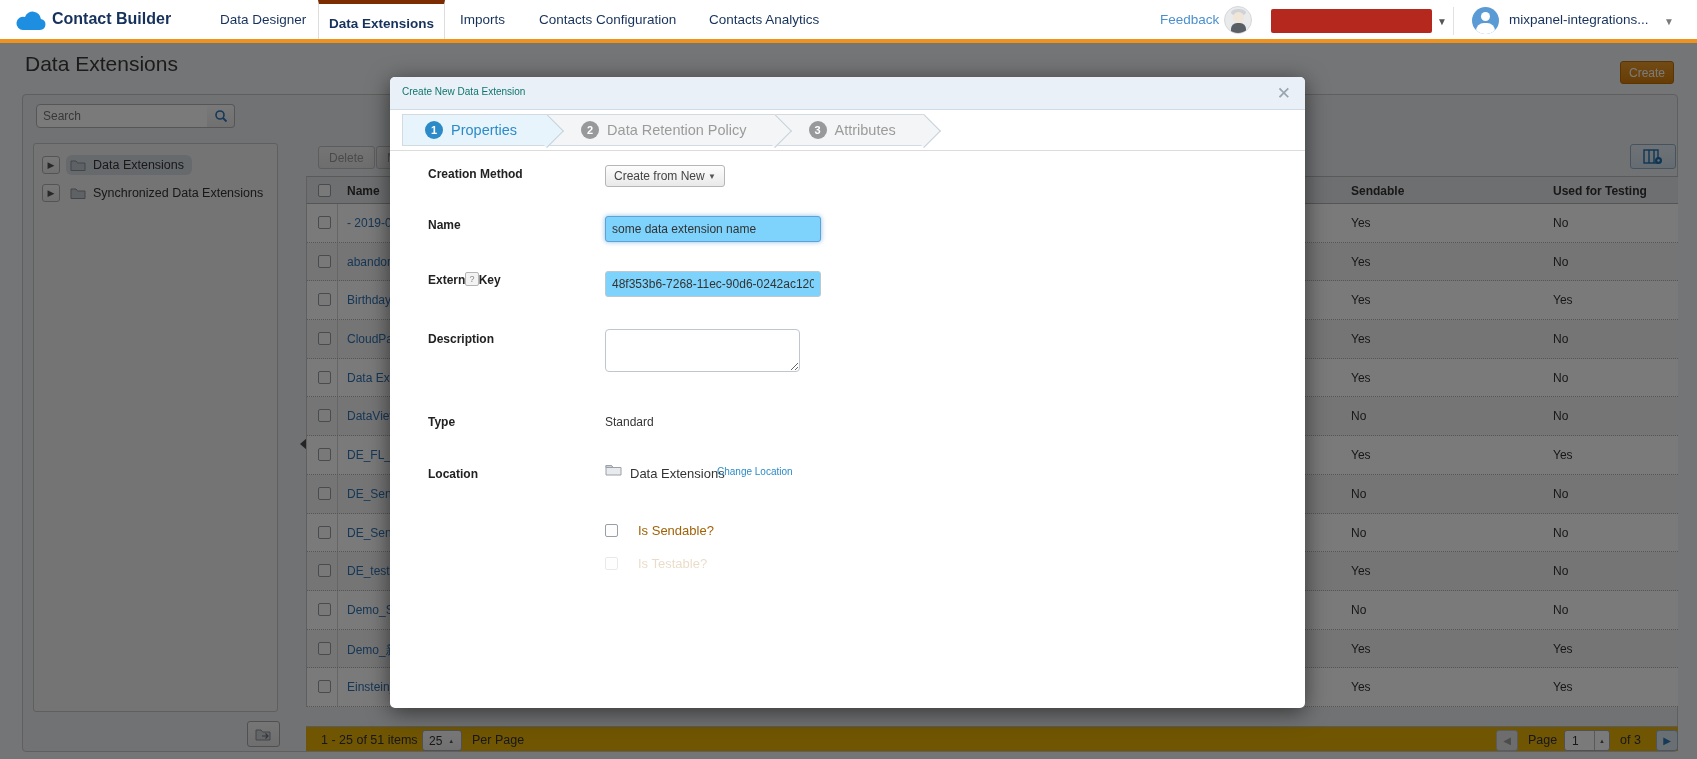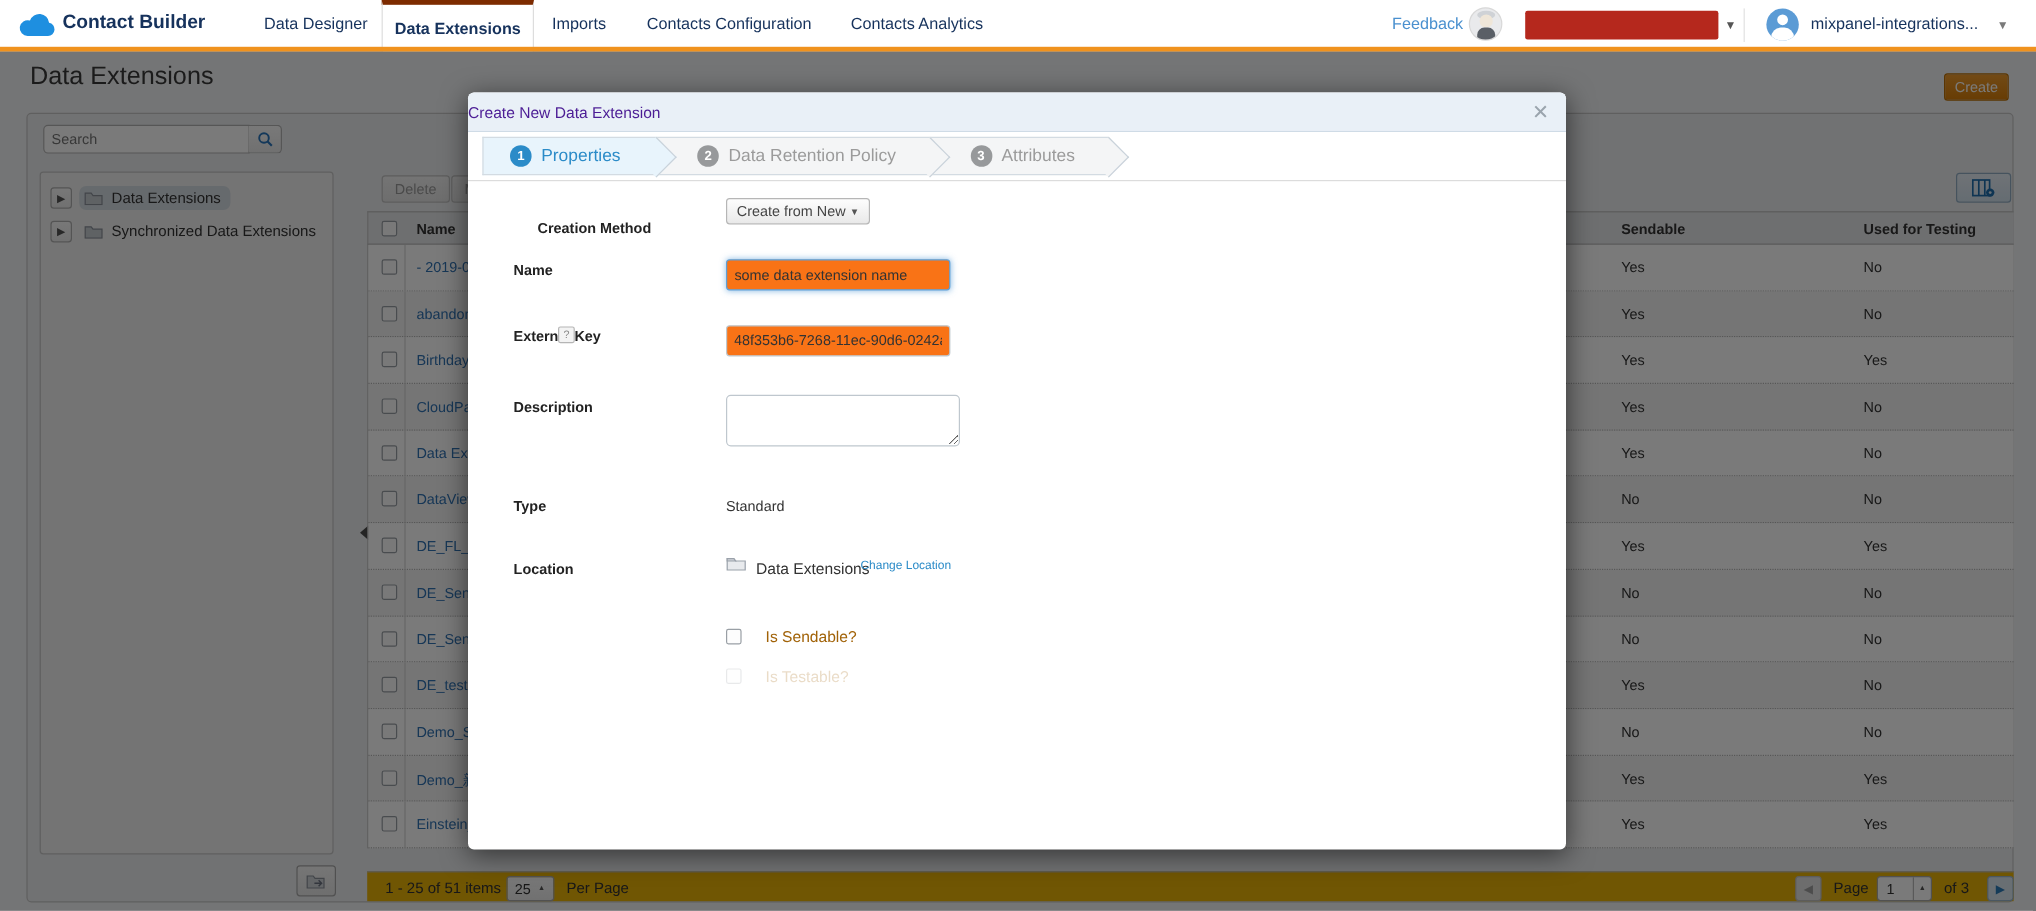--- a/index.html
+++ b/index.html
@@ -84,21 +84,21 @@
     display:flex;align-items:center;justify-content:center;font-size:10px;}
   .pg-prev{border:1px solid #c0c0c0;background:#e3e3e3;color:#a0a0a0;}
   .pg-next{border:1px solid #9cb6ca;background:#dce8f1;color:#2b7bb9;}
 
   
   #overlay{position:absolute;left:0;top:43px;width:1697px;height:716px;background:rgba(0,0,0,0.52);z-index:50;}
   #modal{position:absolute;left:390px;top:77px;width:915px;height:631px;background:#fff;border-radius:5px;
     box-shadow:0 4px 22px rgba(0,0,0,0.55);z-index:100;}
   #modal-header{position:absolute;left:0;top:0;width:100%;height:33px;background:#e9f0f7;border-bottom:1px solid #cfdbe6;
     border-radius:5px 5px 0 0;box-sizing:border-box;}
-  #modal-title{position:absolute;left:0;top:9px;font-size:13px;color:#4c1d95;}
+  #modal-title{position:absolute;left:12px;top:9px;font-size:10px;color:#0f766e;}
   #modal-close{position:absolute;right:14px;top:6px;font-size:17px;color:#9aa4ad;cursor:pointer;}
   #steps-bar{position:absolute;left:0;top:33px;width:100%;height:41px;background:#fff;border-bottom:1px solid #dcdcdc;
     box-sizing:border-box;display:flex;align-items:center;padding-left:12px;}
   .step{position:relative;height:32px;display:flex;align-items:center;box-sizing:border-box;
     border-top:1px solid #d3dbe2;border-bottom:1px solid #d3dbe2;}
   .step .arrow{position:absolute;right:-12px;top:3.5px;width:23px;height:23px;transform:rotate(45deg);
     border-top:1px solid #c9d2da;border-right:1px solid #c9d2da;background:inherit;}
   .step-circle{width:18px;height:18px;border-radius:50%;color:#fff;font-size:11px;font-weight:700;
     display:flex;align-items:center;justify-content:center;position:relative;z-index:2;}
   .step-label{margin-left:8px;font-size:14.5px;position:relative;z-index:2;white-space:nowrap;}
@@ -107,22 +107,22 @@
   .step.active .step-label{color:#2b8bc8;}
   .step.future{background:#f4f5f6;padding-left:34px;padding-right:28px;}
   .step.future .step-circle{background:#97999b;}
   .step.future .step-label{color:#9b9b9b;}
   .step.s2{z-index:2;} .step.s3{z-index:1;}
 
   .f-label{position:absolute;left:38px;font-size:12px;font-weight:700;color:#222;}
   .dropdown-btn{position:absolute;left:215px;width:120px;height:22px;border:1px solid #b6b6b6;border-radius:3px;
     background:linear-gradient(#fdfdfd,#e9e9e9);font-size:12px;color:#444;display:flex;align-items:center;
     padding:0 8px;box-sizing:border-box;justify-content:space-between;}
-  .txt-input{position:absolute;left:215px;height:21px;width:187px;border:1px solid #bfc7ce;border-radius:3px;
-    padding:12px 6px;font-size:12px;color:#333;box-sizing:border-box;outline:none;font-family:"Liberation Sans",sans-serif;background:#f97316;}
+  .txt-input{position:absolute;left:215px;height:21px;width:216px;border:1px solid #bfc7ce;border-radius:3px;
+    padding:12px 6px;font-size:12px;color:#333;box-sizing:border-box;outline:none;font-family:"Liberation Sans",sans-serif;background:#7dd3fc;}
   .txt-input.focused{border:1px solid #5ea0d8;box-shadow:0 0 5px rgba(94,160,216,0.7);}
   #desc-textarea{position:absolute;left:215px;width:195px;height:43px;border:1px solid #bfc7ce;border-radius:4px;
     font-size:12px;color:#333;box-sizing:border-box;outline:none;resize:both;font-family:"Liberation Sans",sans-serif;}
   .help-icon{position:absolute;left:75px;width:14px;height:14px;border:1px solid #b5b5b5;border-radius:2px;background:#f3f3f3;
     color:#888;font-size:9px;display:flex;align-items:center;justify-content:center;box-sizing:border-box;}
   .plain-val{position:absolute;left:215px;font-size:12px;color:#333;}
   .link{color:#2b8bc8;cursor:pointer;}
   .chk-label{font-size:13px;color:#a16207;margin-left:20px;}
   #modal-footer{position:absolute;left:0;top:596px;width:100%;height:35px;border-top:1px solid #d5dfe8;
     background:linear-gradient(#fbfdfe,#e7f0f7);border-radius:0 0 5px 5px;box-sizing:border-box;}
@@ -357,21 +357,21 @@
         <span class="step-label">Data Retention Policy</span>
         <span class="arrow"></span>
       </div>
       <div class="step future s3">
         <span class="step-circle">3</span>
         <span class="step-label">Attributes</span>
         <span class="arrow"></span>
       </div>
     </div>
 
-    <span class="f-label" style="top:106px;margin-left:20px;">Creation Method</span>
+    <span class="f-label" style="top:90px;">Creation Method</span>
     <div class="dropdown-btn" style="top:88px;">
       <span>Create from New</span>
       <span class="chev" style="font-size:8px;color:#555;">▼</span>
     </div>
 
     <span class="f-label" style="top:141px;">Name</span>
     <input class="txt-input focused" style="top: 139px;" value="some data extension name">
 
     <span class="f-label" style="top:196px;">External Key</span>
     <span class="help-icon" style="top:195px;">?</span>

